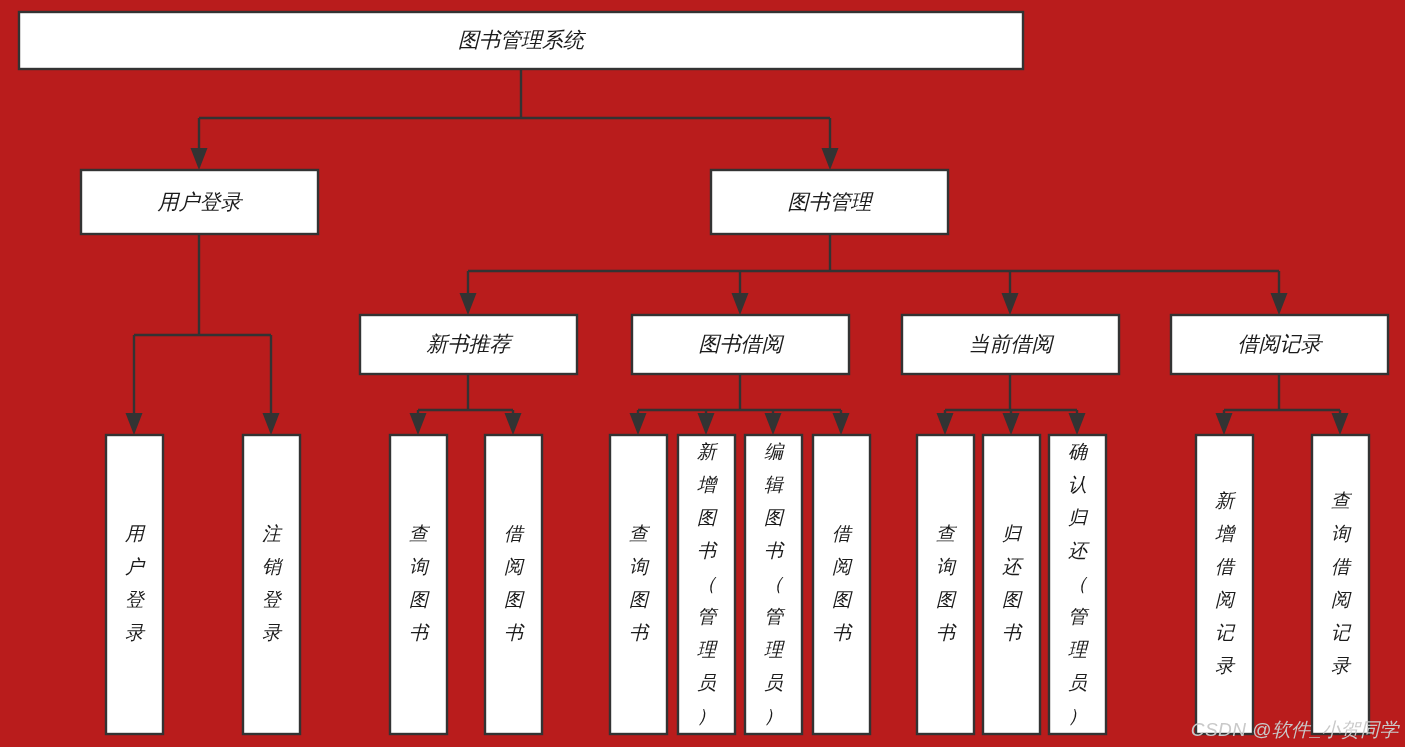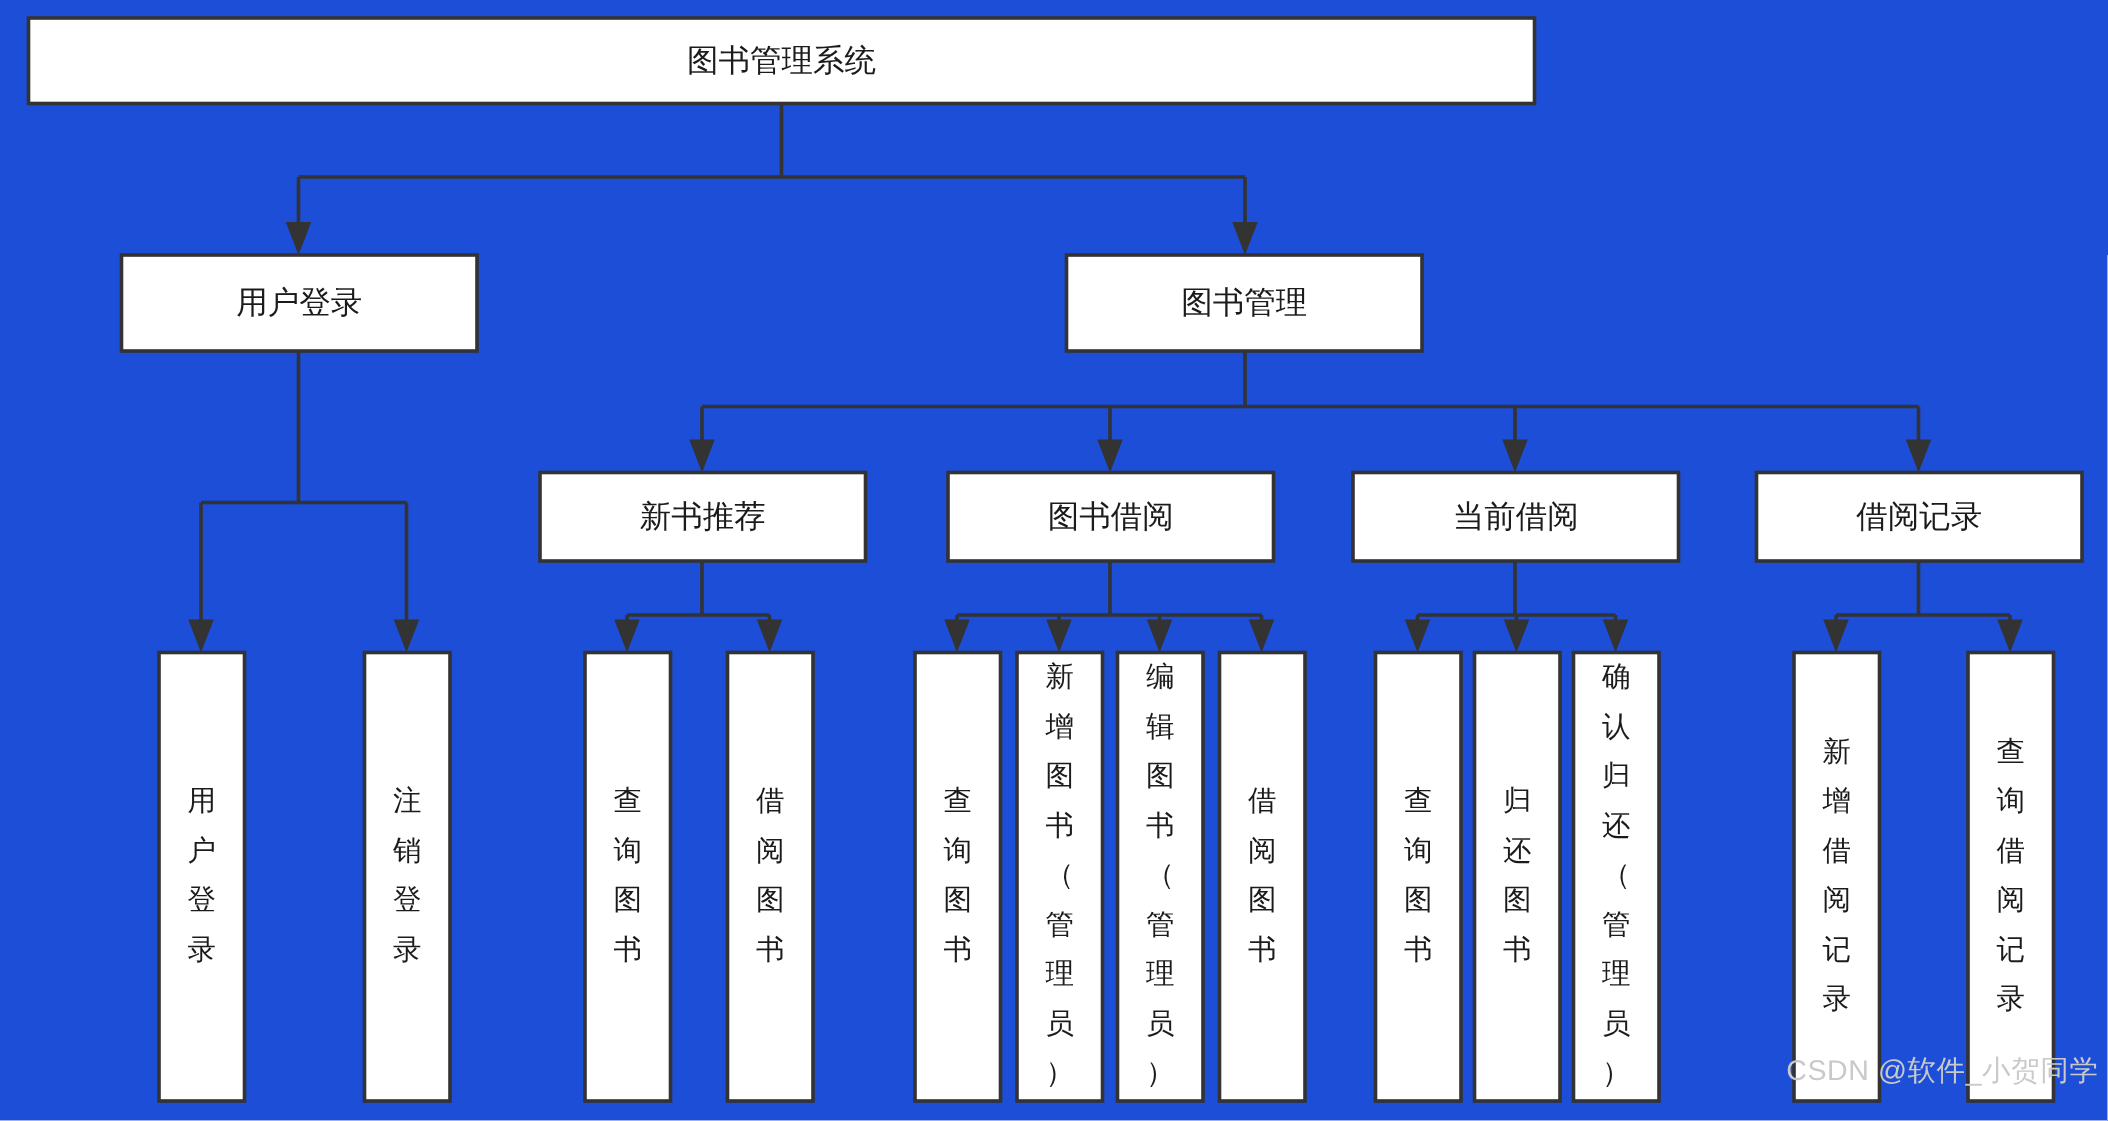--- a/index.html
+++ b/index.html
@@ -8,22 +8,23 @@
     padding: 0;
     background: #ffffff;
   }
   body {
     font-family: "Liberation Sans", "DejaVu Sans", sans-serif;
   }
   #diagram-root {
     position: relative;
     width: 1405px;
     height: 747px;
-    background: #1d4ed8;
+    background: #b91c1c;
     overflow: hidden;
+    font-style: italic;
   }
   svg.diagram-canvas {
     position: absolute;
     left: 0;
     top: 0;
     width: 1405px;
     height: 747px;
     display: block;
   }
   .node-box {
@@ -53,21 +54,21 @@
     fill: none;
     stroke-linecap: butt;
   }
   .arrow-head {
     fill: #333333;
     stroke: none;
   }
   .watermark-text {
     position: absolute;
     right: 6px;
-    bottom: 20px;
+    bottom: 4px;
     font-family: "Liberation Sans", "DejaVu Sans", sans-serif;
     font-size: 19px;
     color: #c9c9c9;
     letter-spacing: 0.4px;
     user-select: none;
     white-space: nowrap;
   }
 </style>
 </head>
 <body>

